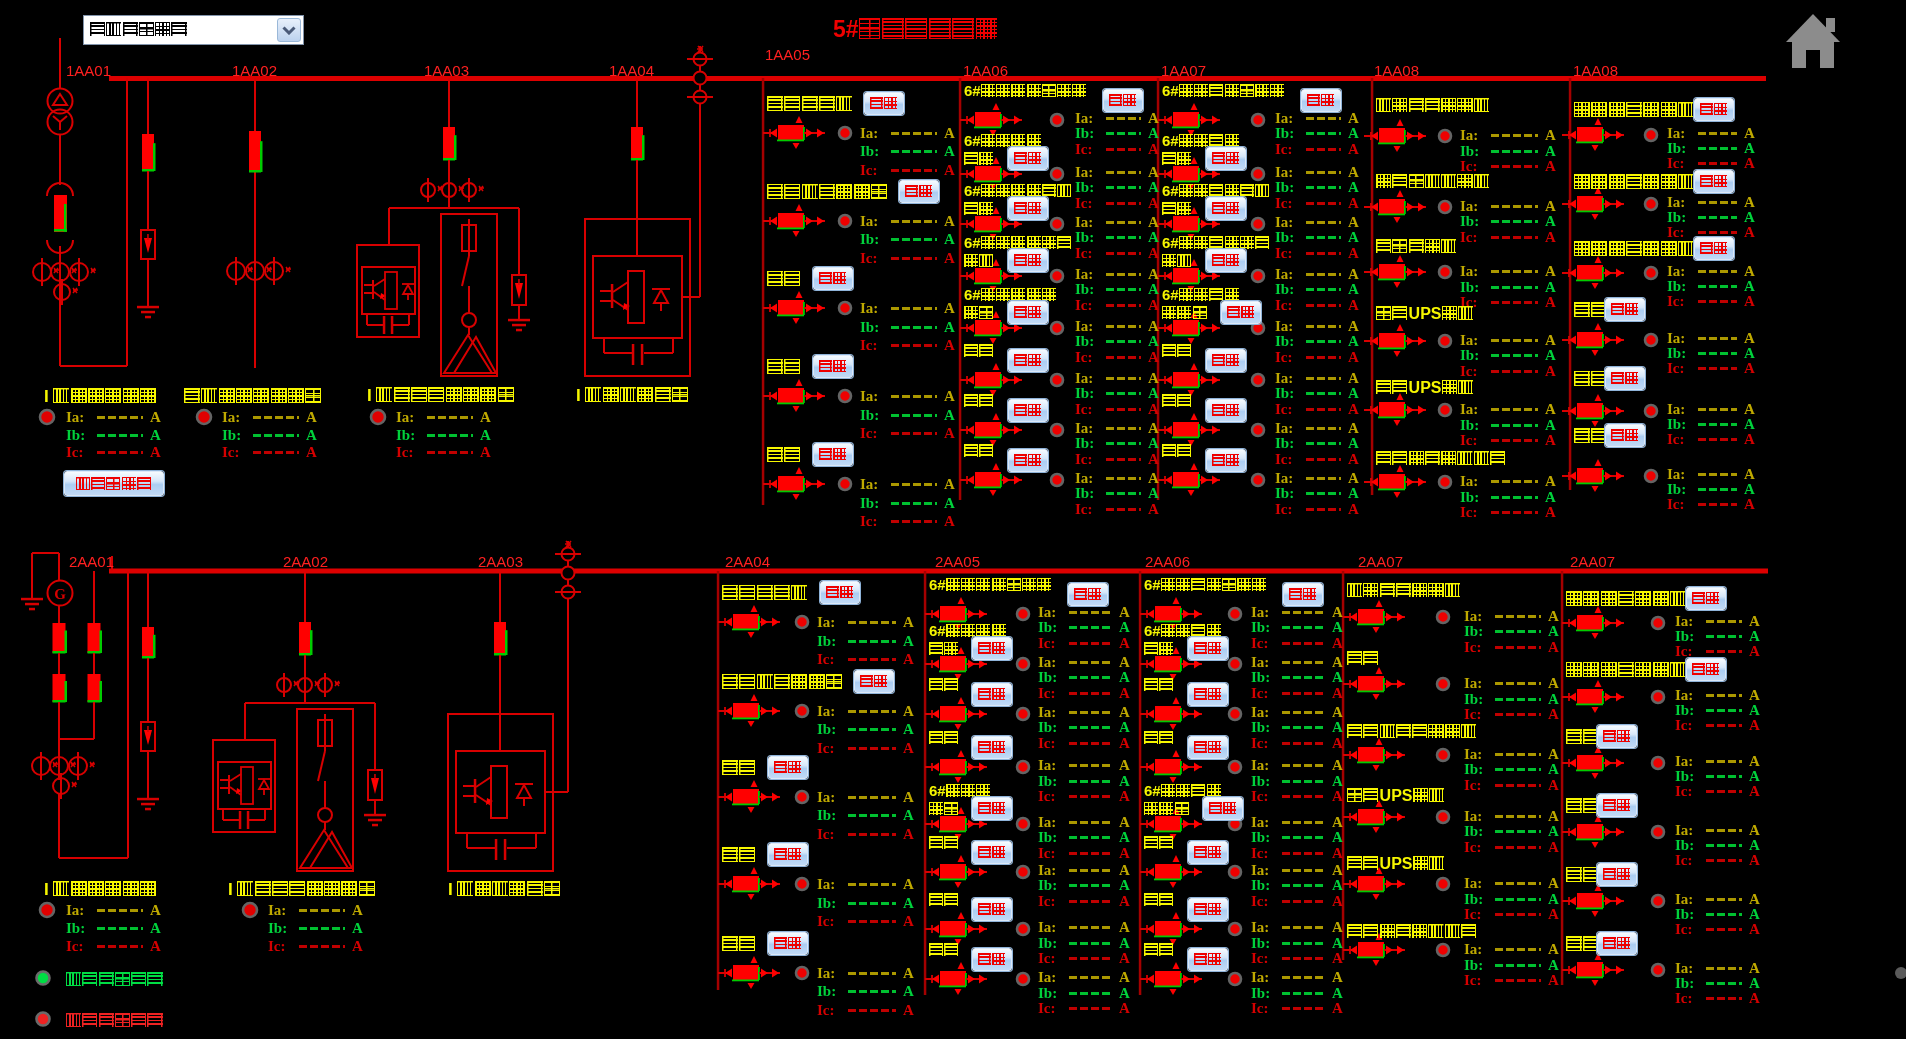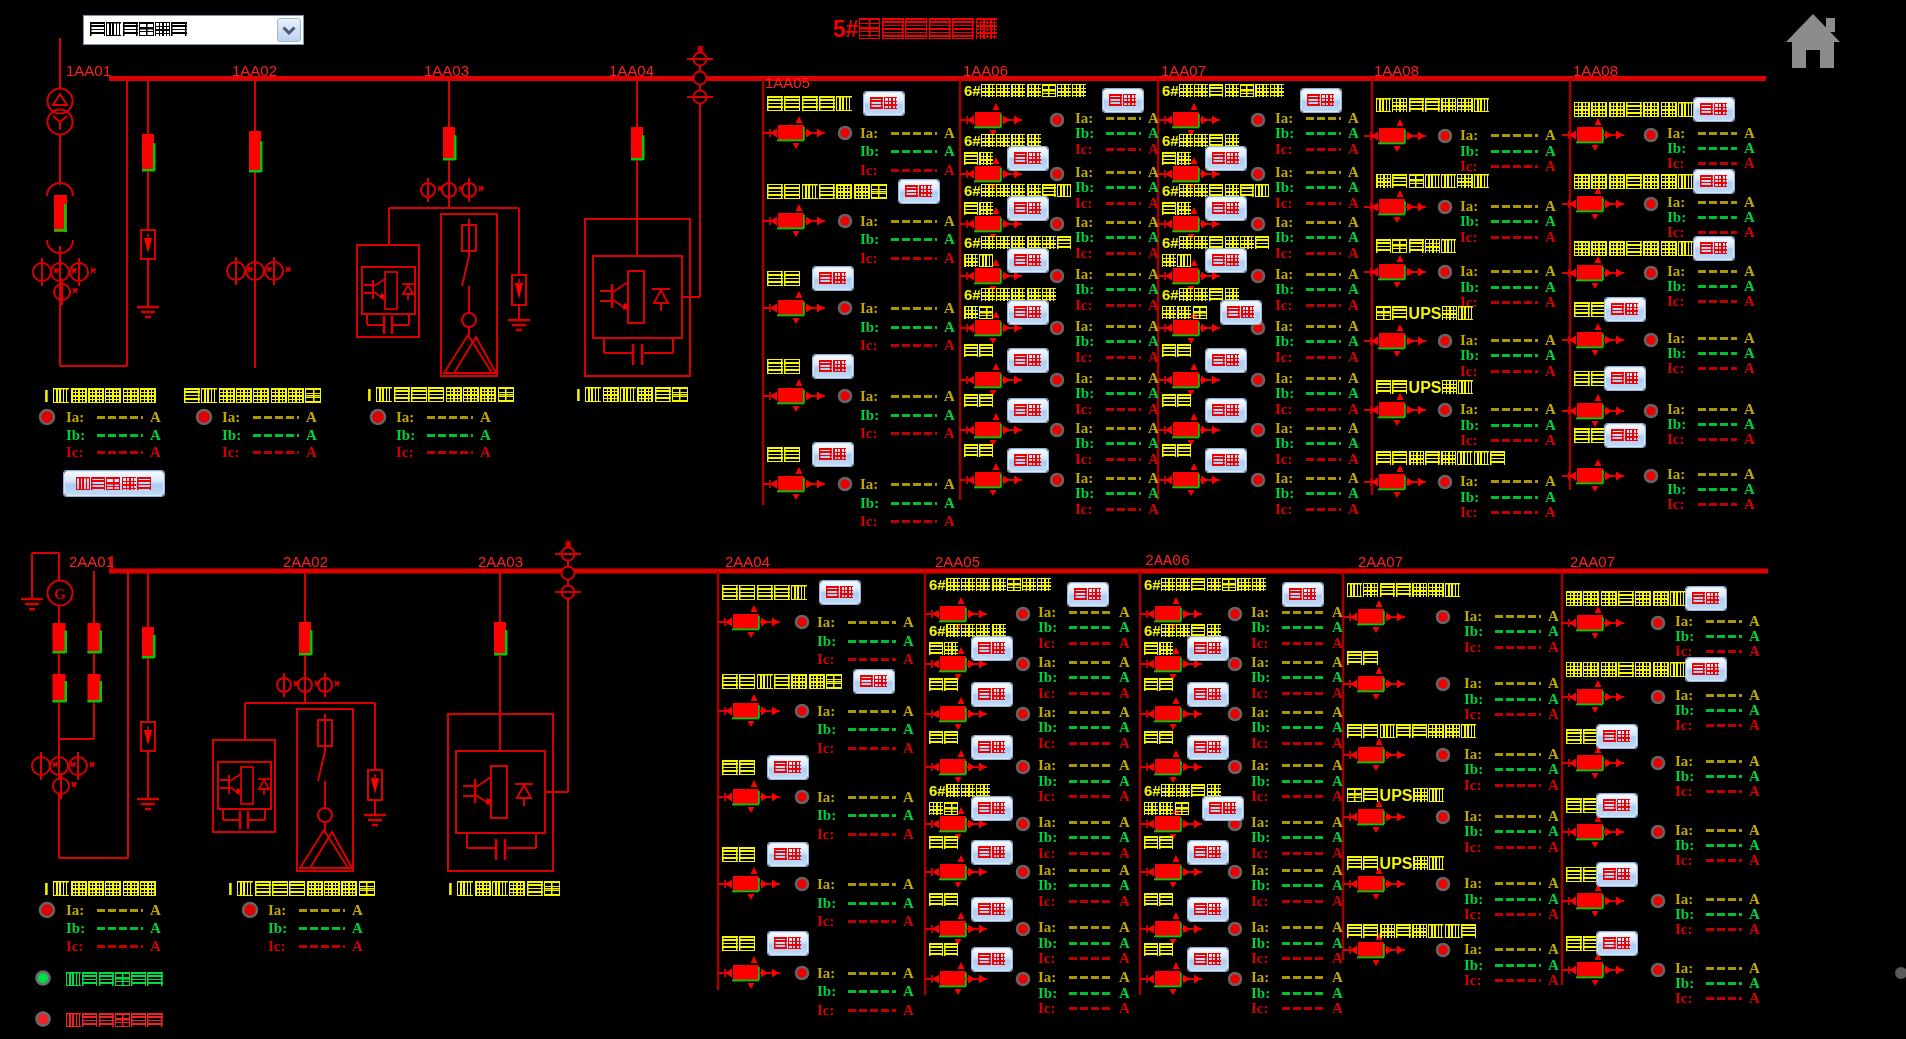--- a/index.html
+++ b/index.html
@@ -1123,21 +1123,21 @@
 <rect x="1603.0" y="969.0" width="21.0" height="2.0" fill="#d80000"></rect>
 <polygon points="1612.0,970.0 1605.0,965.5 1605.0,974.5" fill="#ff0000"></polygon>
 <polygon points="1623.0,970.0 1616.0,965.5 1616.0,974.5" fill="#ff0000"></polygon>
 <circle cx="1658.0" cy="970.0" r="6.0" fill="#ee0000" stroke="#646464" stroke-width="2.6"></circle>
 <circle cx="1901" cy="973" r="6" fill="#5a5a5a"></circle>
 </svg>
 <div class="sec" style="left:66px;top:62px;">1AA01</div>
 <div class="sec" style="left:232px;top:62px;">1AA02</div>
 <div class="sec" style="left:424px;top:62px;">1AA03</div>
 <div class="sec" style="left:609px;top:62px;">1AA04</div>
-<div class="sec" style="left:765px;top:46px;margin-top:28px;">1AA05</div>
+<div class="sec" style="left:765px;top:46px;">1AA05</div>
 <div class="sec" style="left:963px;top:62px;">1AA06</div>
 <div class="sec" style="left:1161px;top:62px;">1AA07</div>
 <div class="sec" style="left:1374px;top:62px;">1AA08</div>
 <div class="sec" style="left:1573px;top:62px;">1AA08</div>
 <div class="lb" style="left:44px;top:387px;font-size:17px;">I <i class="c c2"></i><i class="c c3"></i><i class="c c3"></i><i class="c c3"></i><i class="c c3"></i><i class="c c3"></i></div>
 <div class="lb" style="left:184px;top:387px;font-size:17px;"><i class="c c0"></i><i class="c c2"></i><i class="c c3"></i><i class="c c3"></i><i class="c c3"></i><i class="c c3"></i><i class="c c3"></i><i class="c c1"></i></div>
 <div class="lb" style="left:367px;top:386px;font-size:17px;">I <i class="c c2"></i><i class="c c0"></i><i class="c c0"></i><i class="c c0"></i><i class="c c3"></i><i class="c c3"></i><i class="c c3"></i><i class="c c1"></i></div>
 <div class="lb" style="left:576px;top:386px;font-size:17px;">I <i class="c c2"></i><i class="c c3"></i><i class="c c2"></i><i class="c c3"></i><i class="c c0"></i><i class="c c1"></i></div>
 <div class="row ya" style="left:66px;top:410px"><b>Ia:</b><s class="d" style="width:46px"></s><em>A</em></div>
 <div class="row gb" style="left:66px;top:428px"><b>Ib:</b><s class="d" style="width:46px"></s><em>A</em></div>
@@ -1370,21 +1370,21 @@
 <div class="row rc" style="left:1667px;top:497px"><b>Ic:</b><s class="d" style="width:39px"></s><em>A</em></div>
 <div class="lb" style="left:1574px;top:427px;font-size:17px;"><i class="c c0"></i><i class="c c0"></i></div>
 <div class="btn" style="left:1605px;top:424px;width:40px;height:23px;">
     <span style="font-size:14px"><i class="c c0"></i><i class="c c3"></i></span>
   </div>
 <div class="sec" style="left:69px;top:553px;">2AA01</div>
 <div class="sec" style="left:283px;top:553px;">2AA02</div>
 <div class="sec" style="left:478px;top:553px;">2AA03</div>
 <div class="sec" style="left:725px;top:553px;">2AA04</div>
 <div class="sec" style="left:935px;top:553px;">2AA05</div>
-<div class="sec" style="left:1145px;top:553px;font-family:Liberation Mono, monospace;">2AA06</div>
+<div class="sec" style="left:1145px;top:553px;">2AA06</div>
 <div class="sec" style="left:1358px;top:553px;">2AA07</div>
 <div class="sec" style="left:1570px;top:553px;">2AA07</div>
 <div class="lb" style="left:44px;top:880px;font-size:17px;">I <i class="c c2"></i><i class="c c3"></i><i class="c c3"></i><i class="c c3"></i><i class="c c3"></i><i class="c c3"></i></div>
 <div class="lb" style="left:228px;top:880px;font-size:17px;">I <i class="c c2"></i><i class="c c0"></i><i class="c c0"></i><i class="c c0"></i><i class="c c3"></i><i class="c c3"></i><i class="c c3"></i><i class="c c1"></i></div>
 <div class="lb" style="left:448px;top:880px;font-size:17px;">I <i class="c c2"></i><i class="c c3"></i><i class="c c2"></i><i class="c c3"></i><i class="c c0"></i><i class="c c1"></i></div>
 <div class="row ya" style="left:66px;top:903px"><b>Ia:</b><s class="d" style="width:46px"></s><em>A</em></div>
 <div class="row gb" style="left:66px;top:921px"><b>Ib:</b><s class="d" style="width:46px"></s><em>A</em></div>
 <div class="row rc" style="left:66px;top:939px"><b>Ic:</b><s class="d" style="width:46px"></s><em>A</em></div>
 <div class="row ya" style="left:268px;top:903px"><b>Ia:</b><s class="d" style="width:46px"></s><em>A</em></div>
 <div class="row gb" style="left:268px;top:921px"><b>Ib:</b><s class="d" style="width:46px"></s><em>A</em></div>

